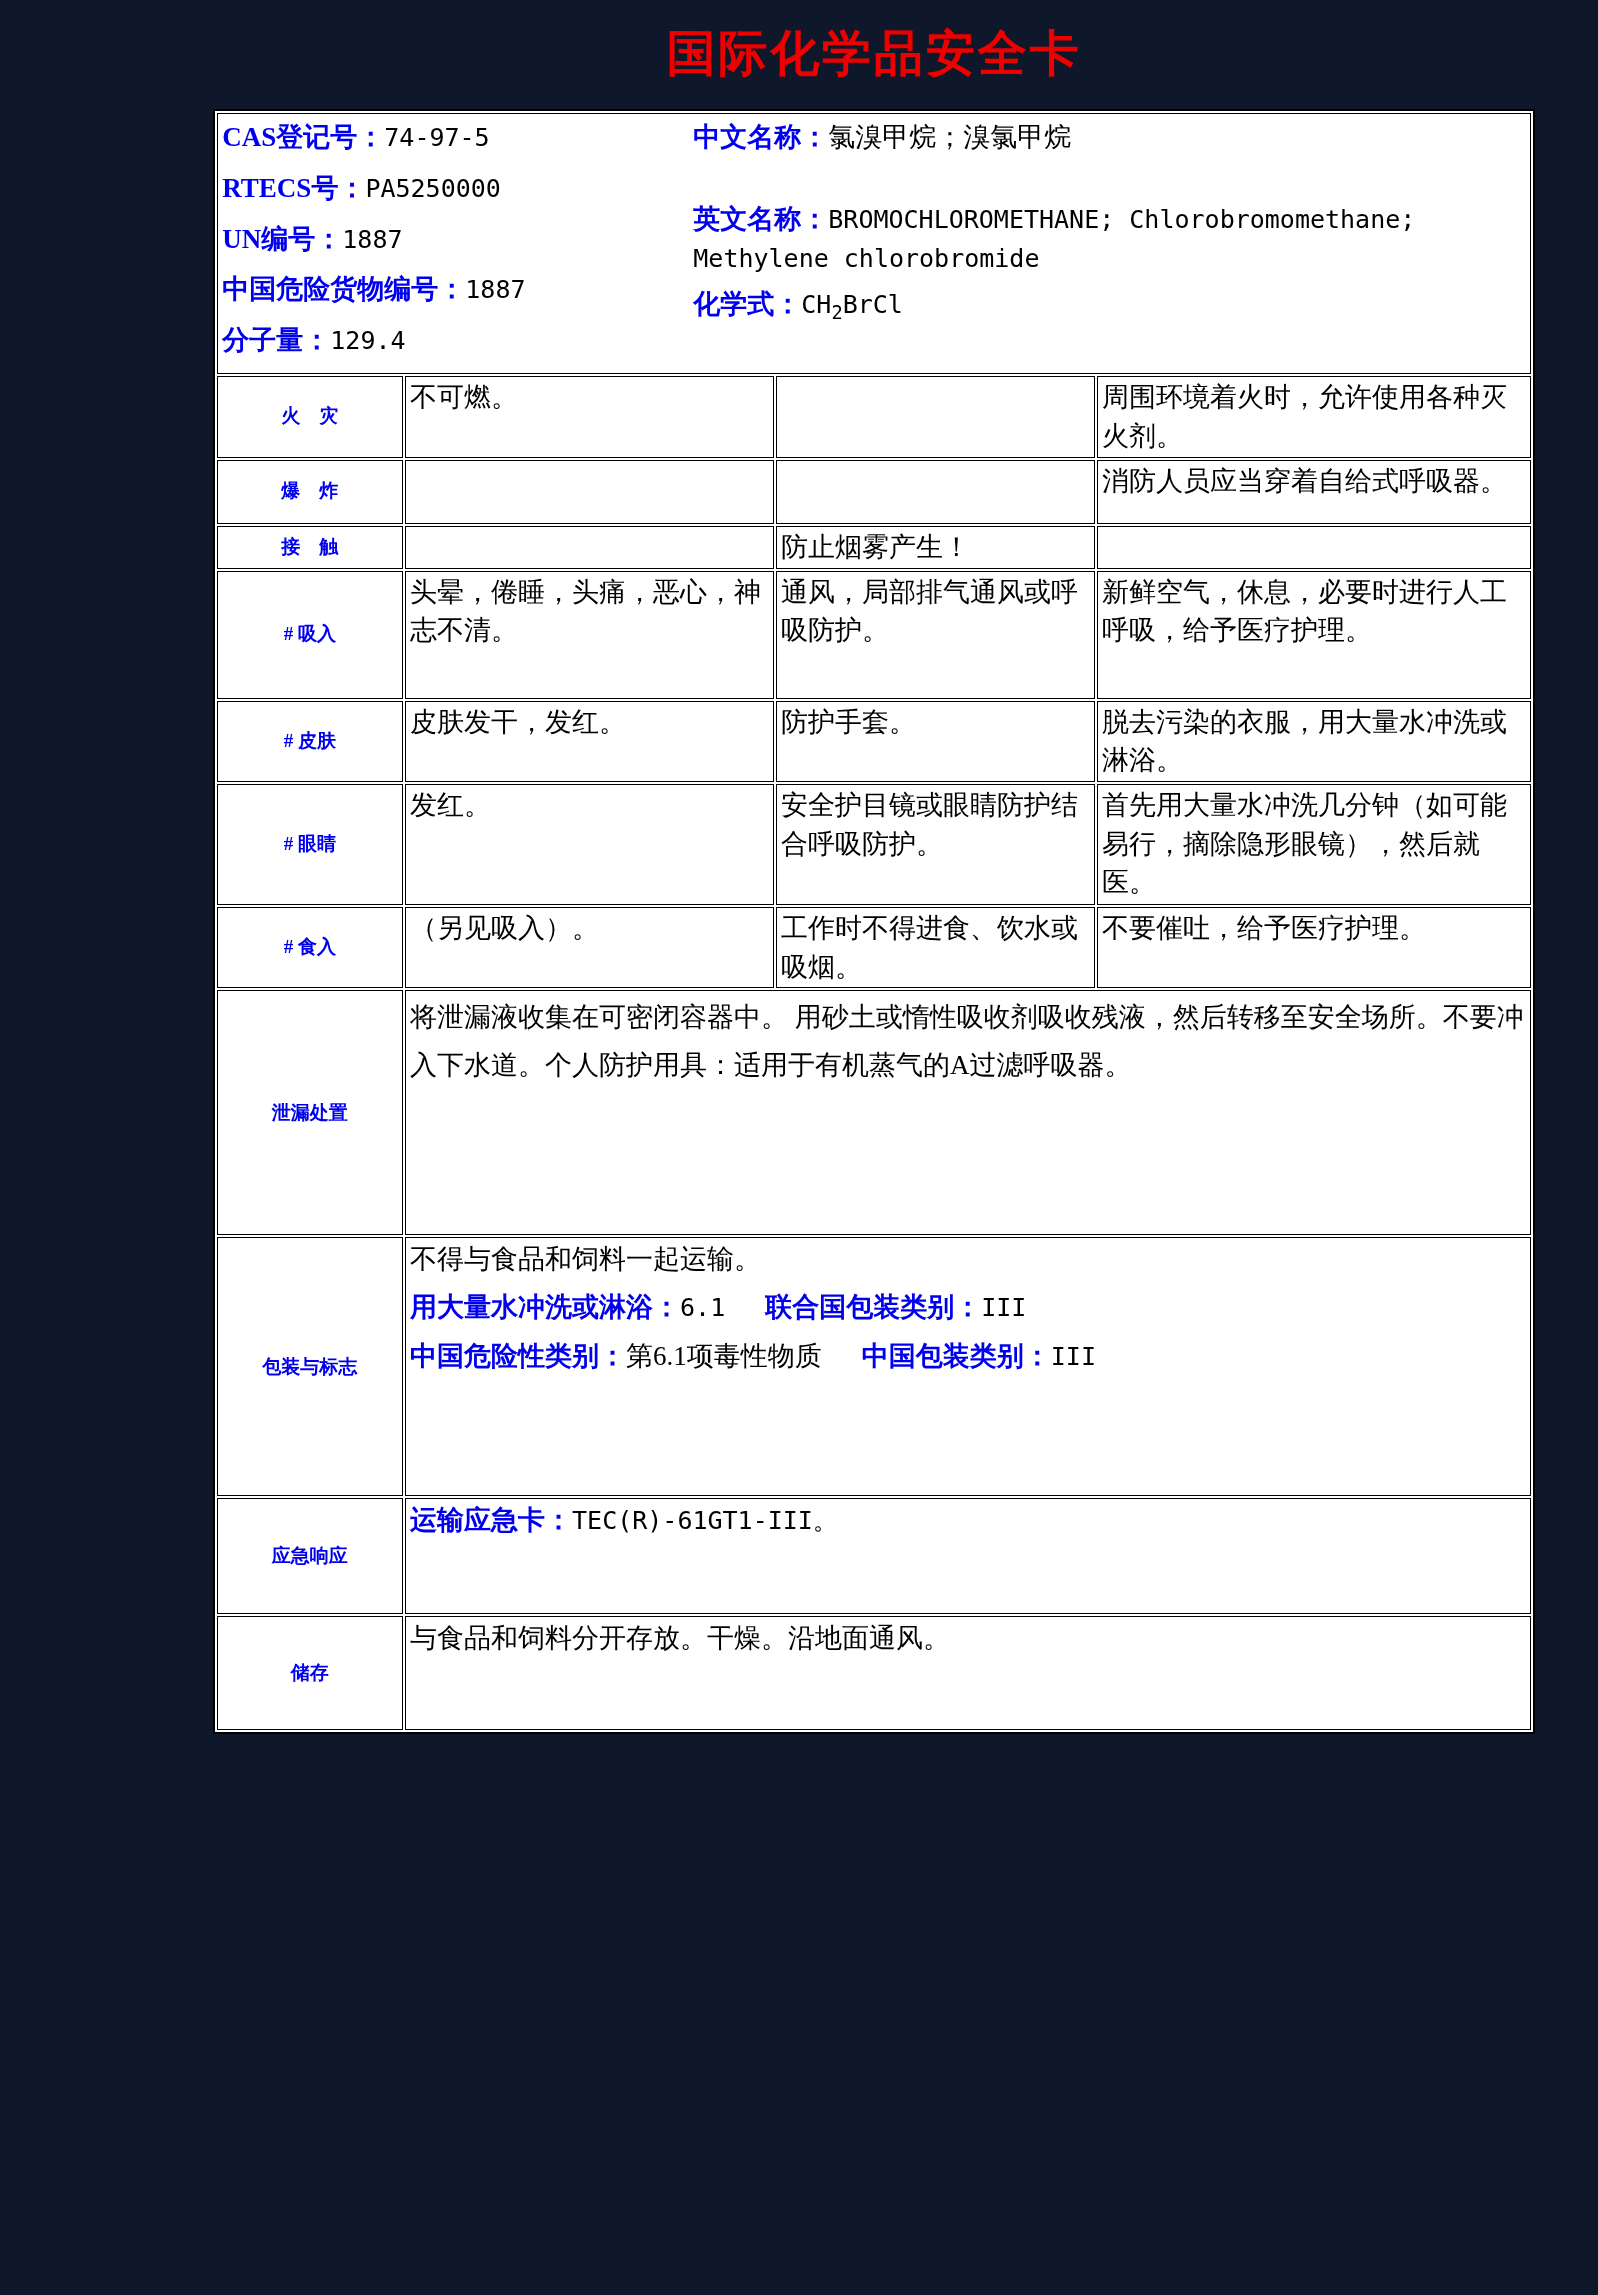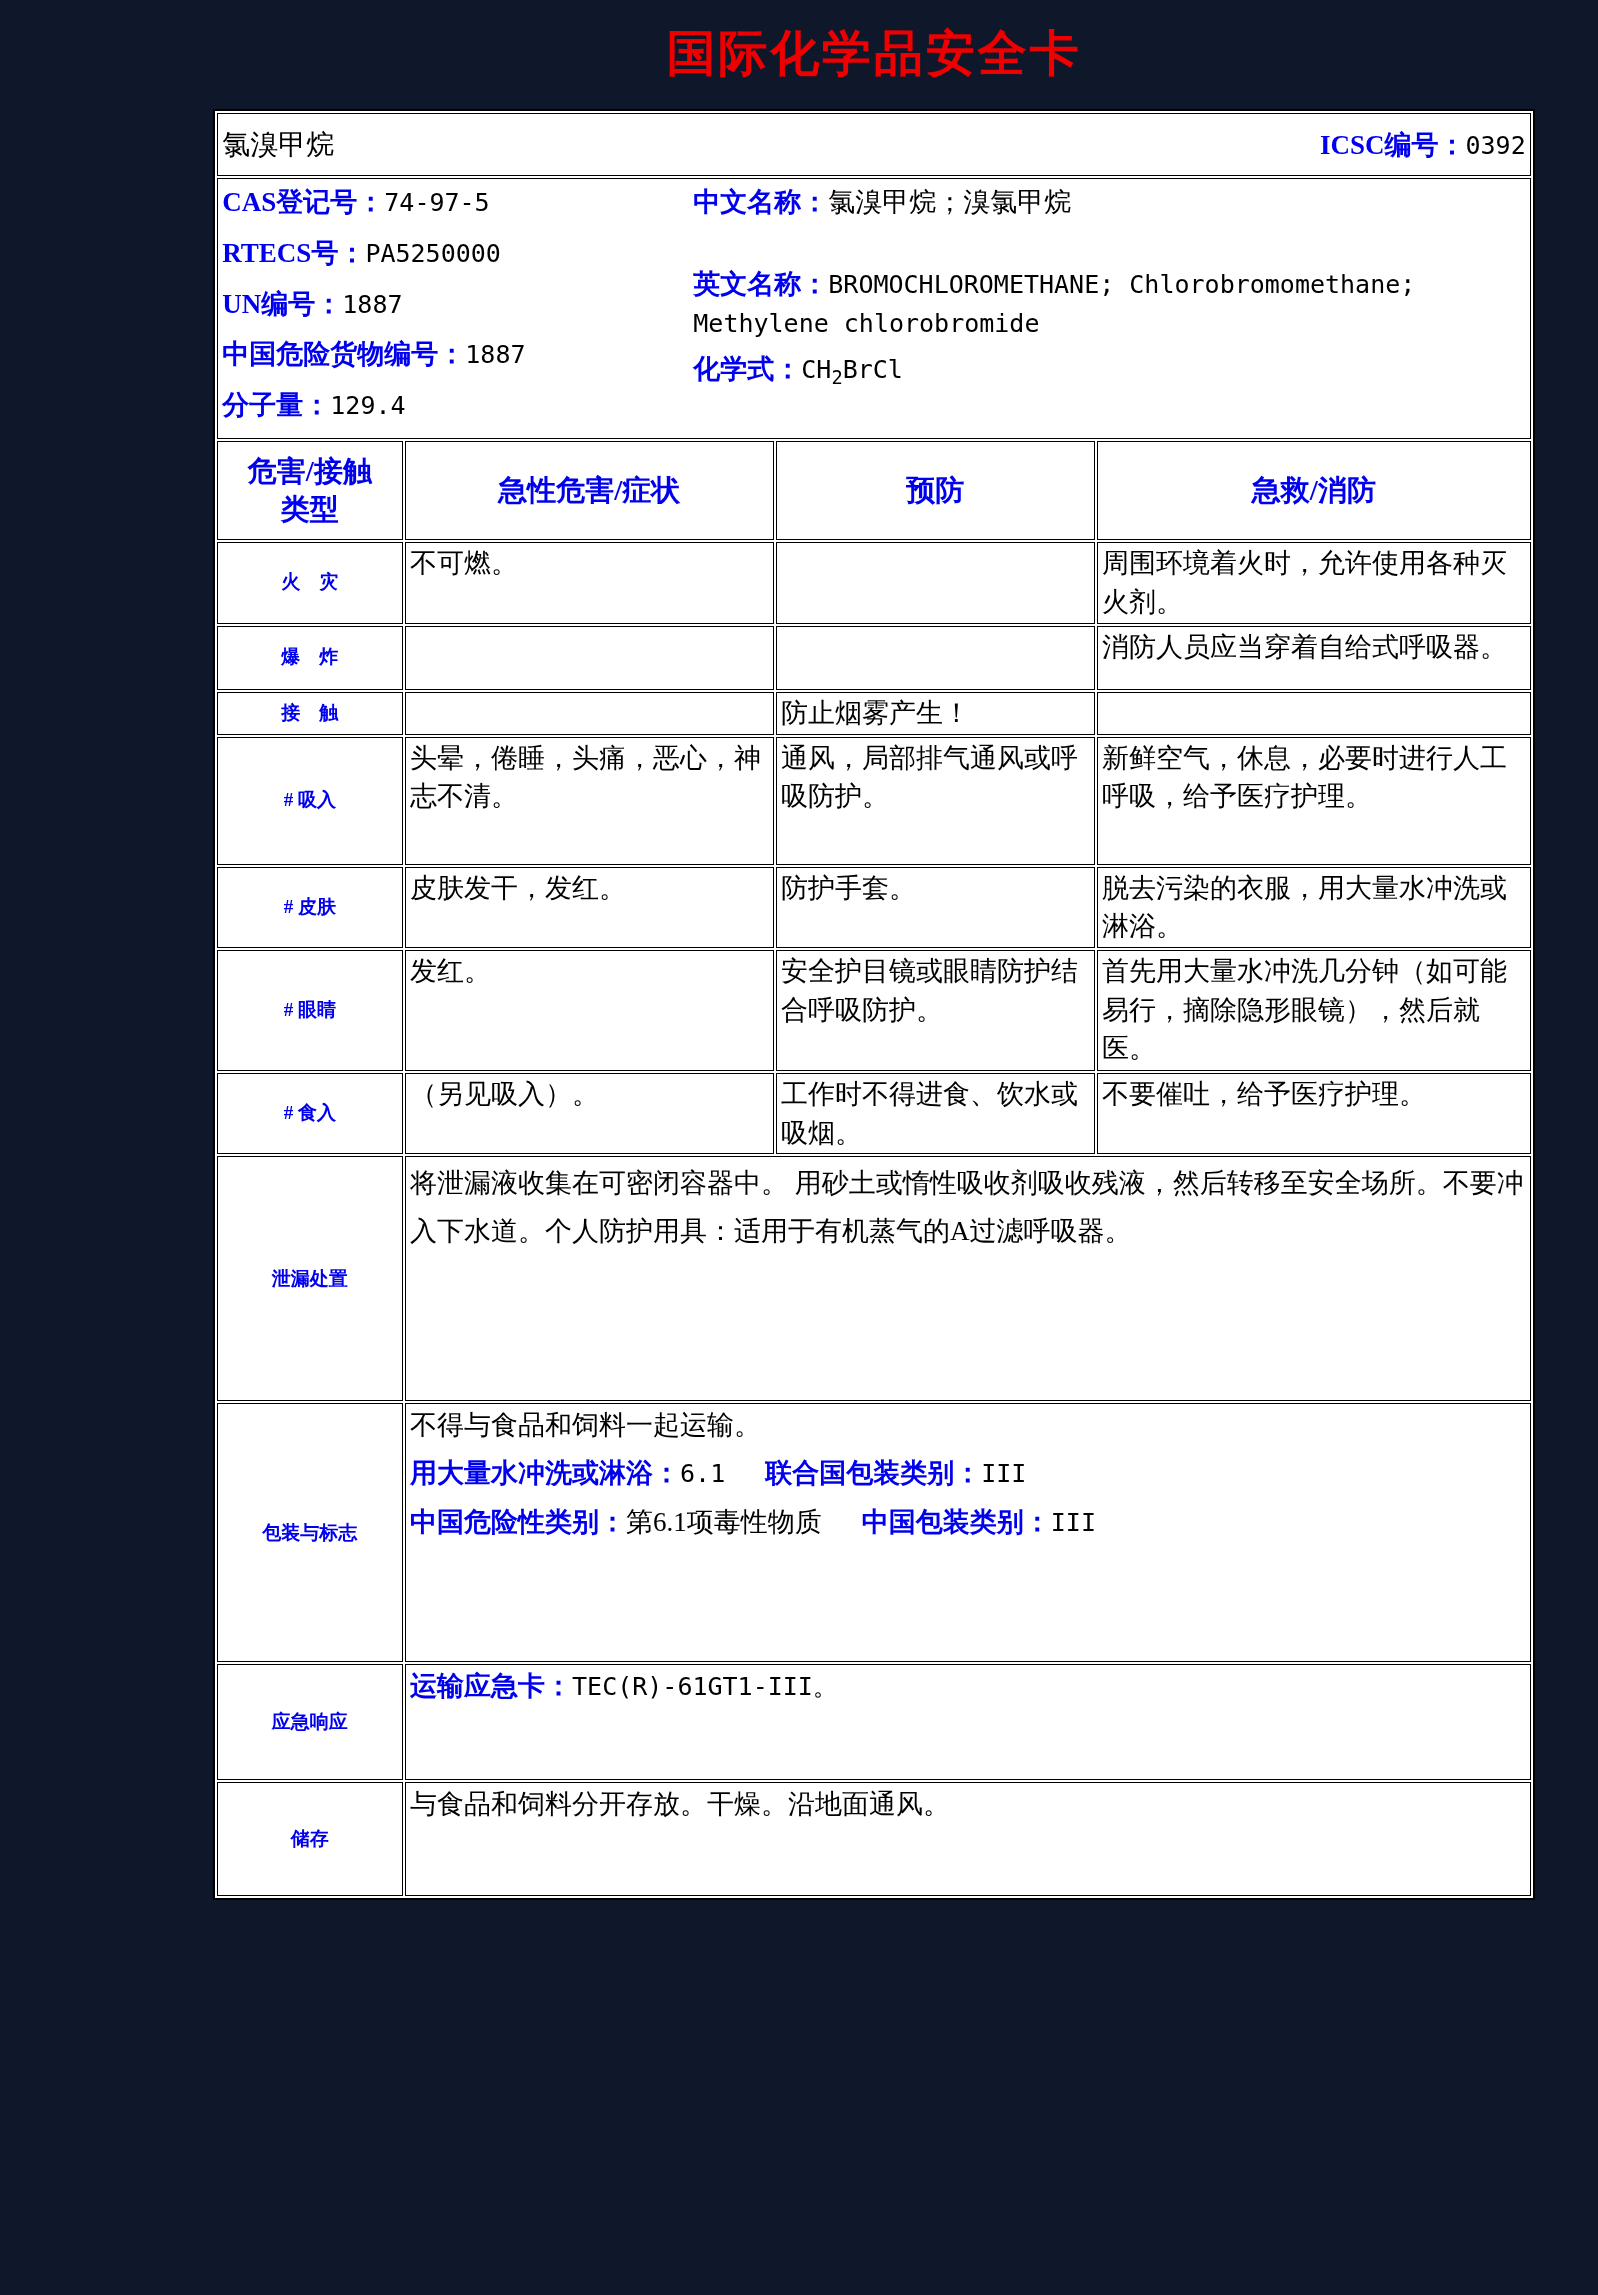--- a/index.html
+++ b/index.html
@@ -70,30 +70,20 @@
 
   <table class="card">
     <colgroup>
         <col class="c1">
         <col class="c2">
         <col class="c3">
         <col class="c4">
       </colgroup>
 
     <tbody>
-        <tr class="name-row">
-      <td colspan="4">
-        <div class="name-flex">
-          <span class="chem-name">氯溴甲烷</span>
-          <span class="icsc">
-            <span class="lbl">ICSC编号：</span><span class="latin">0392</span>
-          </span>
-        </div>
-      </td>
-    </tr>
 
     <tr class="info-row">
       <td colspan="4">
         <div class="info-flex">
           <div class="info-left">
             <div class="info-item">
               <span class="lbl">CAS登记号：</span><span class="latin">74-97-5</span>
             </div>
             <div class="info-item">
               <span class="lbl">RTECS号：</span><span class="latin">PA5250000</span>
@@ -116,29 +106,20 @@
               <span class="lbl">英文名称：</span><span class="latin">BROMOCHLOROMETHANE; Chlorobromomethane; Methylene chlorobromide</span>
             </div>
             <div class="info-item">
               <span class="lbl">化学式：</span><span class="latin"><span>CH</span><sub class="fsub">2</sub><span>BrCl</span></span>
             </div>
           </div>
         </div>
       </td>
     </tr>
 
-    <tr class="head-row">
-      <td>
-        <div>危害/接触</div>
-        <div>类型</div>
-      </td>
-      <td>急性危害/症状</td>
-      <td>预防</td>
-      <td>急救/消防</td>
-    </tr>
 
     <tr class="r-fire">
       <td class="rowlabel">火　灾</td>
       <td>不可燃。</td>
       <td></td>
       <td>周围环境着火时，允许使用各种灭火剂。</td>
     </tr>
 
     <tr class="r-expl">
       <td class="rowlabel">爆　炸</td>

